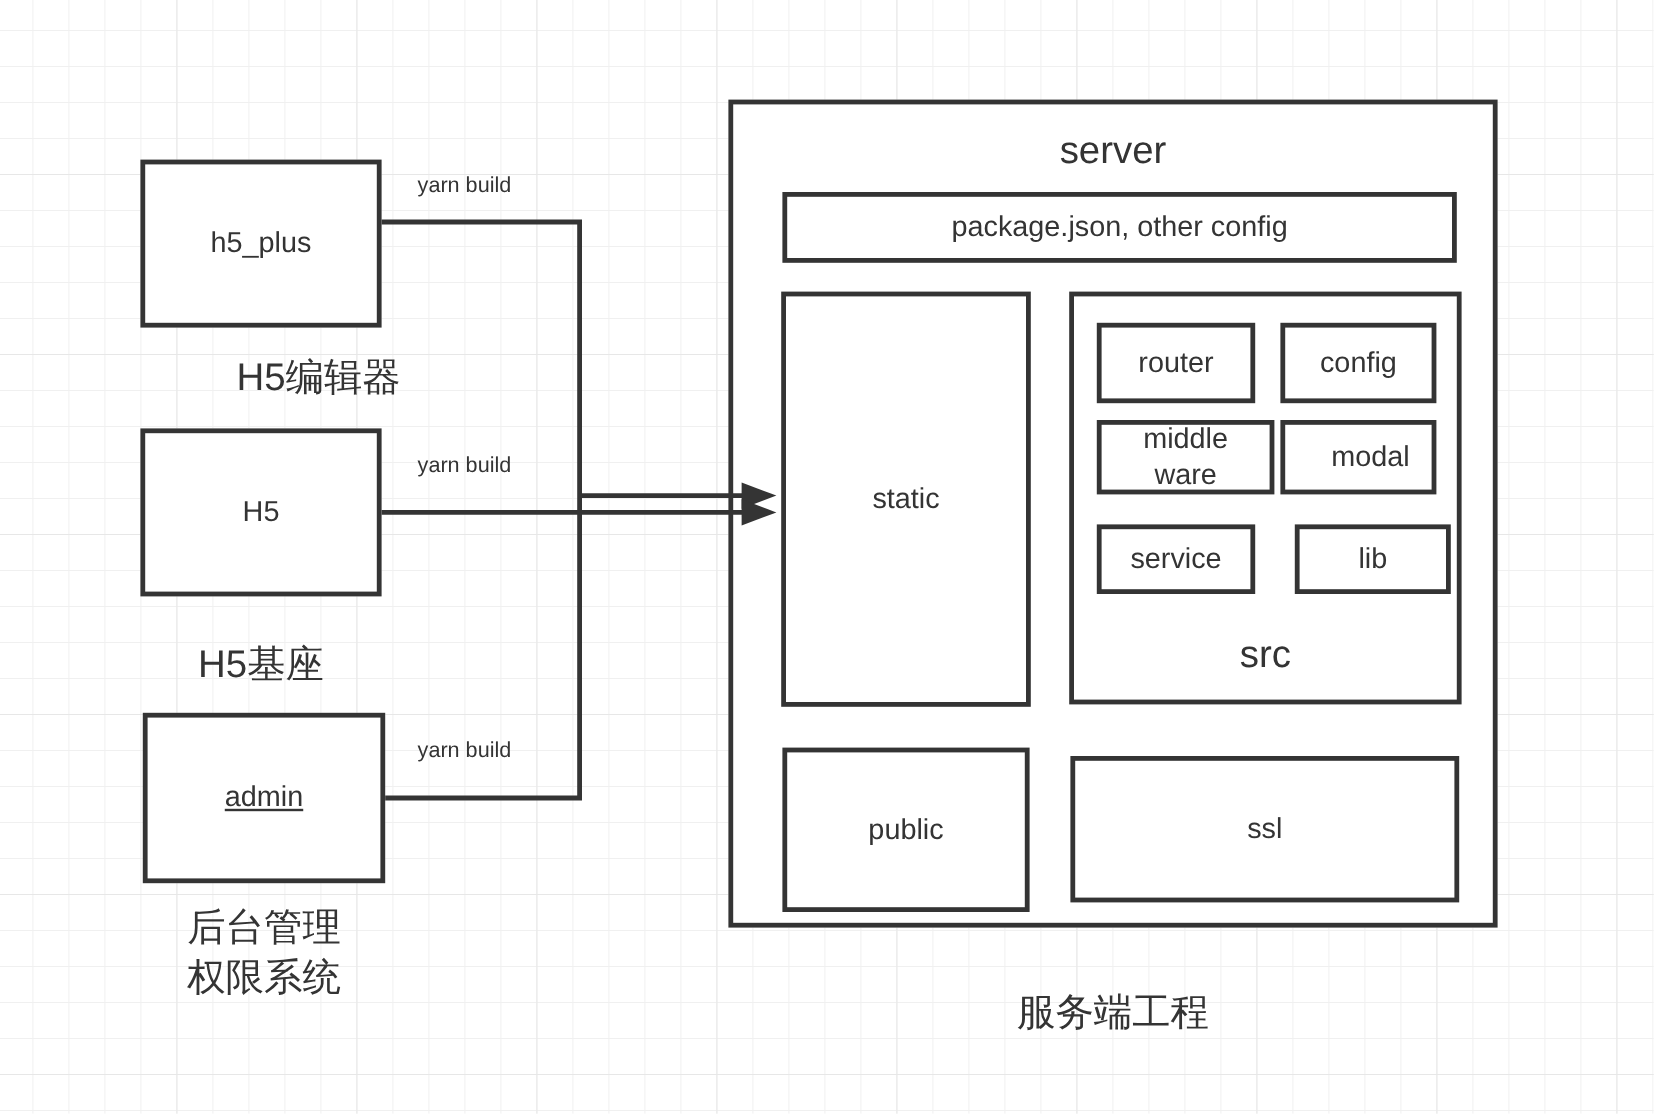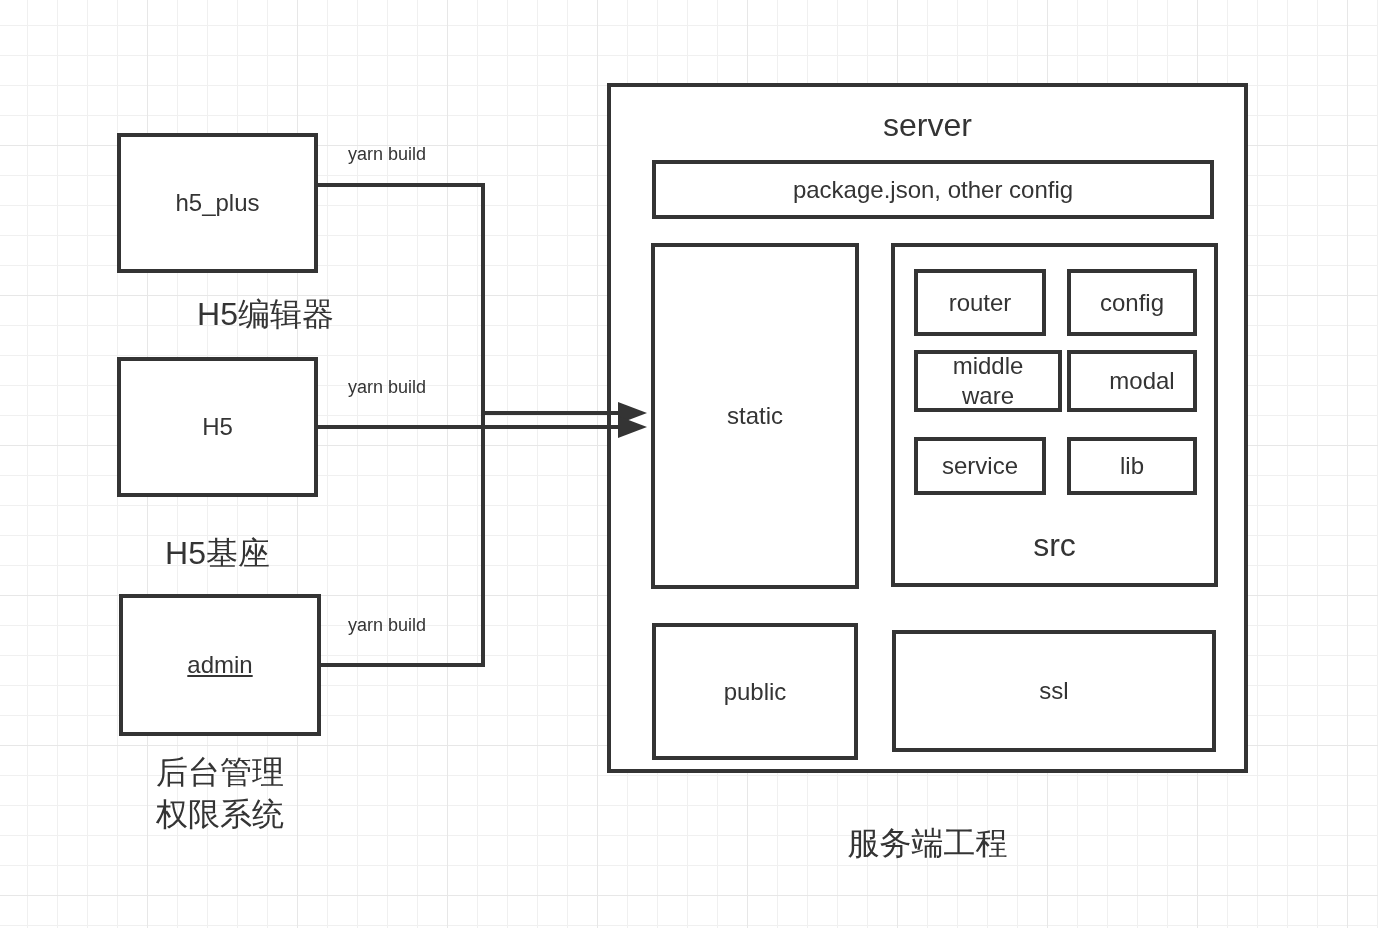--- a/index.html
+++ b/index.html
@@ -109,21 +109,21 @@
       </div>
       <div class="box" style="left:19px; top:103px; width:148px; height:62px;">
         <span style="max-width:90px;">middle ware</span>
       </div>
       <div class="box" style="left:172px; top:103px; width:130px; height:62px;padding-left:20px;">
         <span>modal</span>
       </div>
       <div class="box" style="left:19px; top:190px; width:132px; height:58px;">
         <span>service</span>
       </div>
-      <div class="box" style="left:172px; top:190px; width:130px; height:58px;">
+      <div class="box" style="left:184px; top:190px; width:130px; height:58px;">
         <span>lib</span>
       </div>
       <div class="centered-label" style="bottom:16px;">src</div>
     </div>
 
     <div class="box" style="left:41px; top:536px; width:206px; height:137px;">
       <span>public</span>
     </div>
 
     <div class="box" style="left:281px; top:543px; width:324px; height:122px;">

